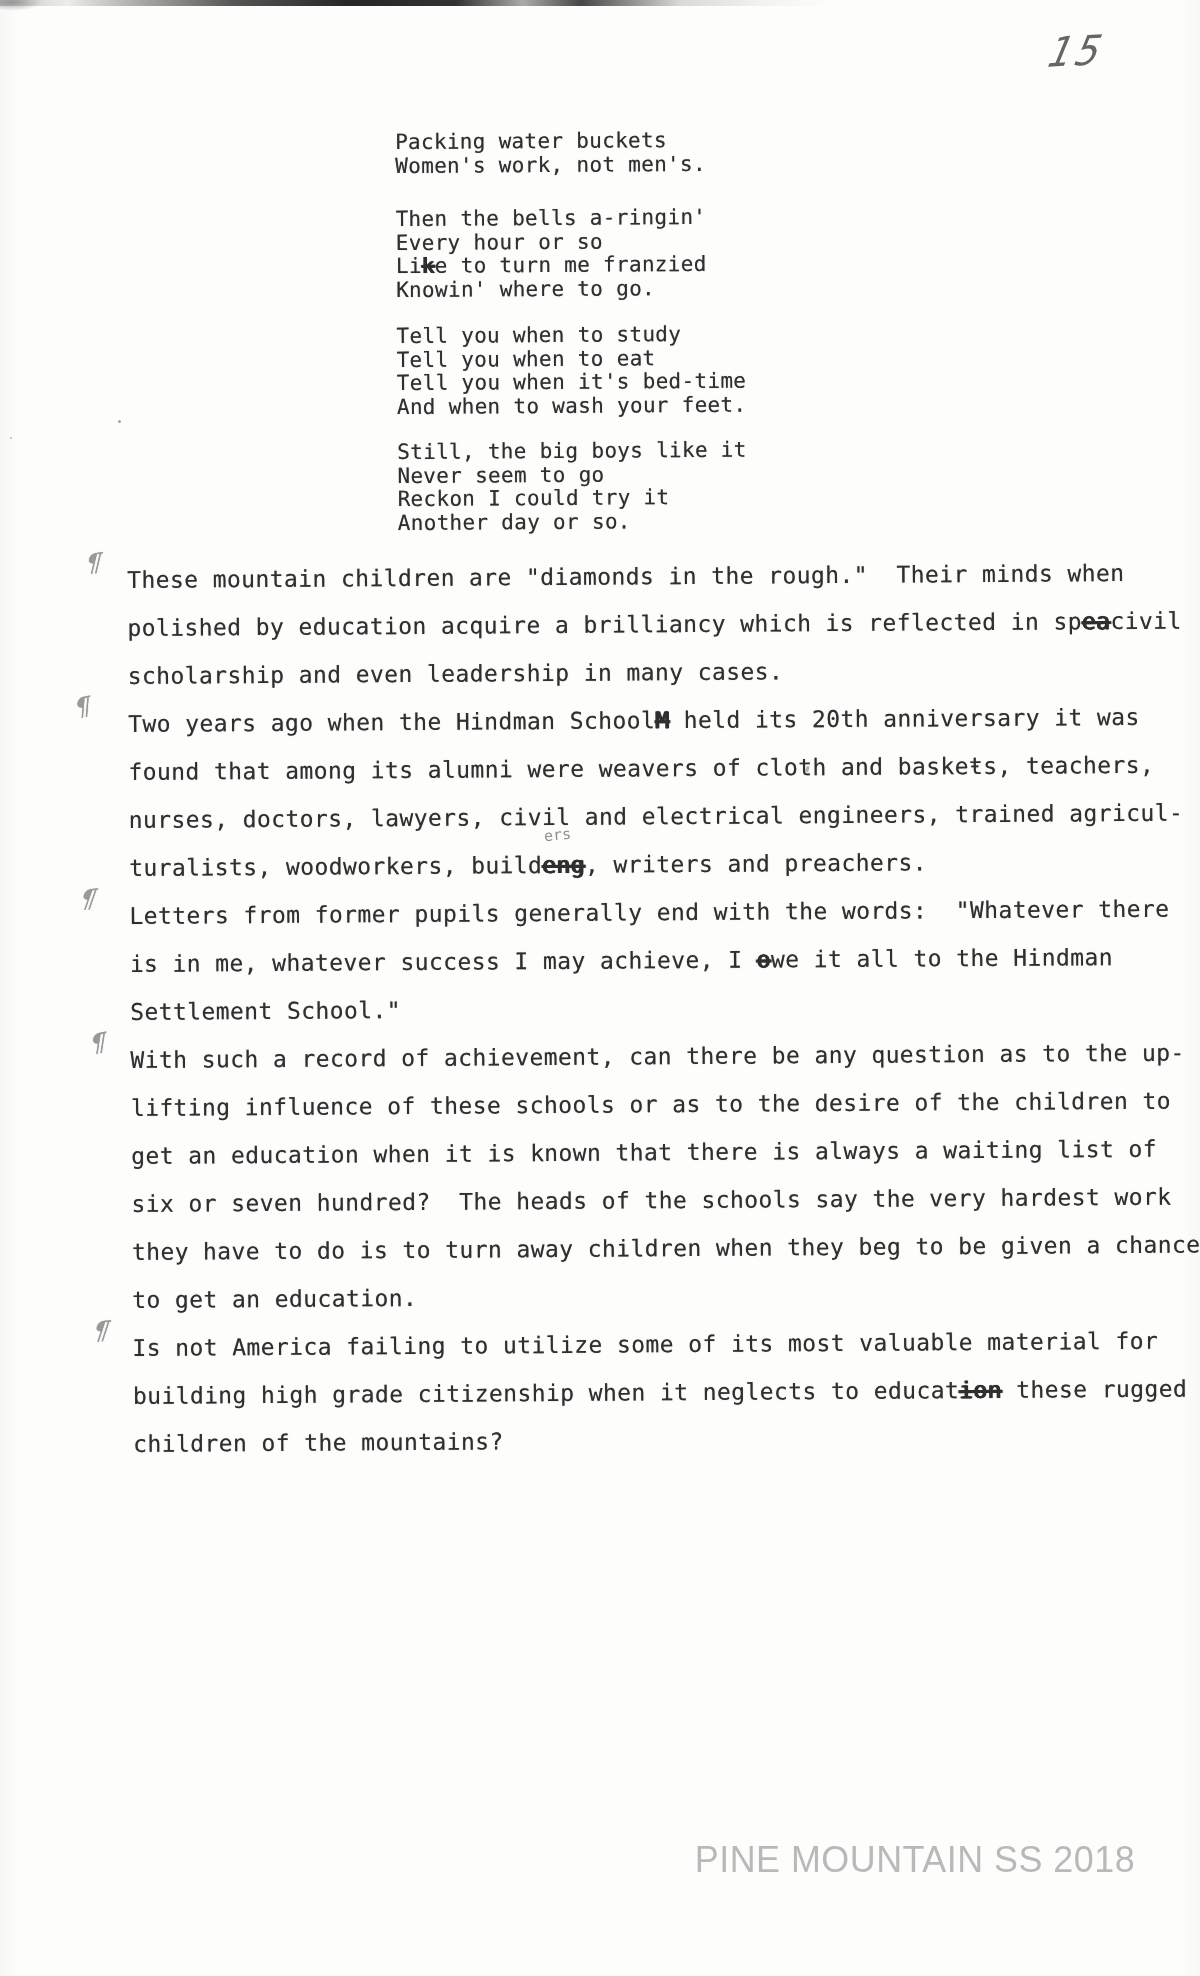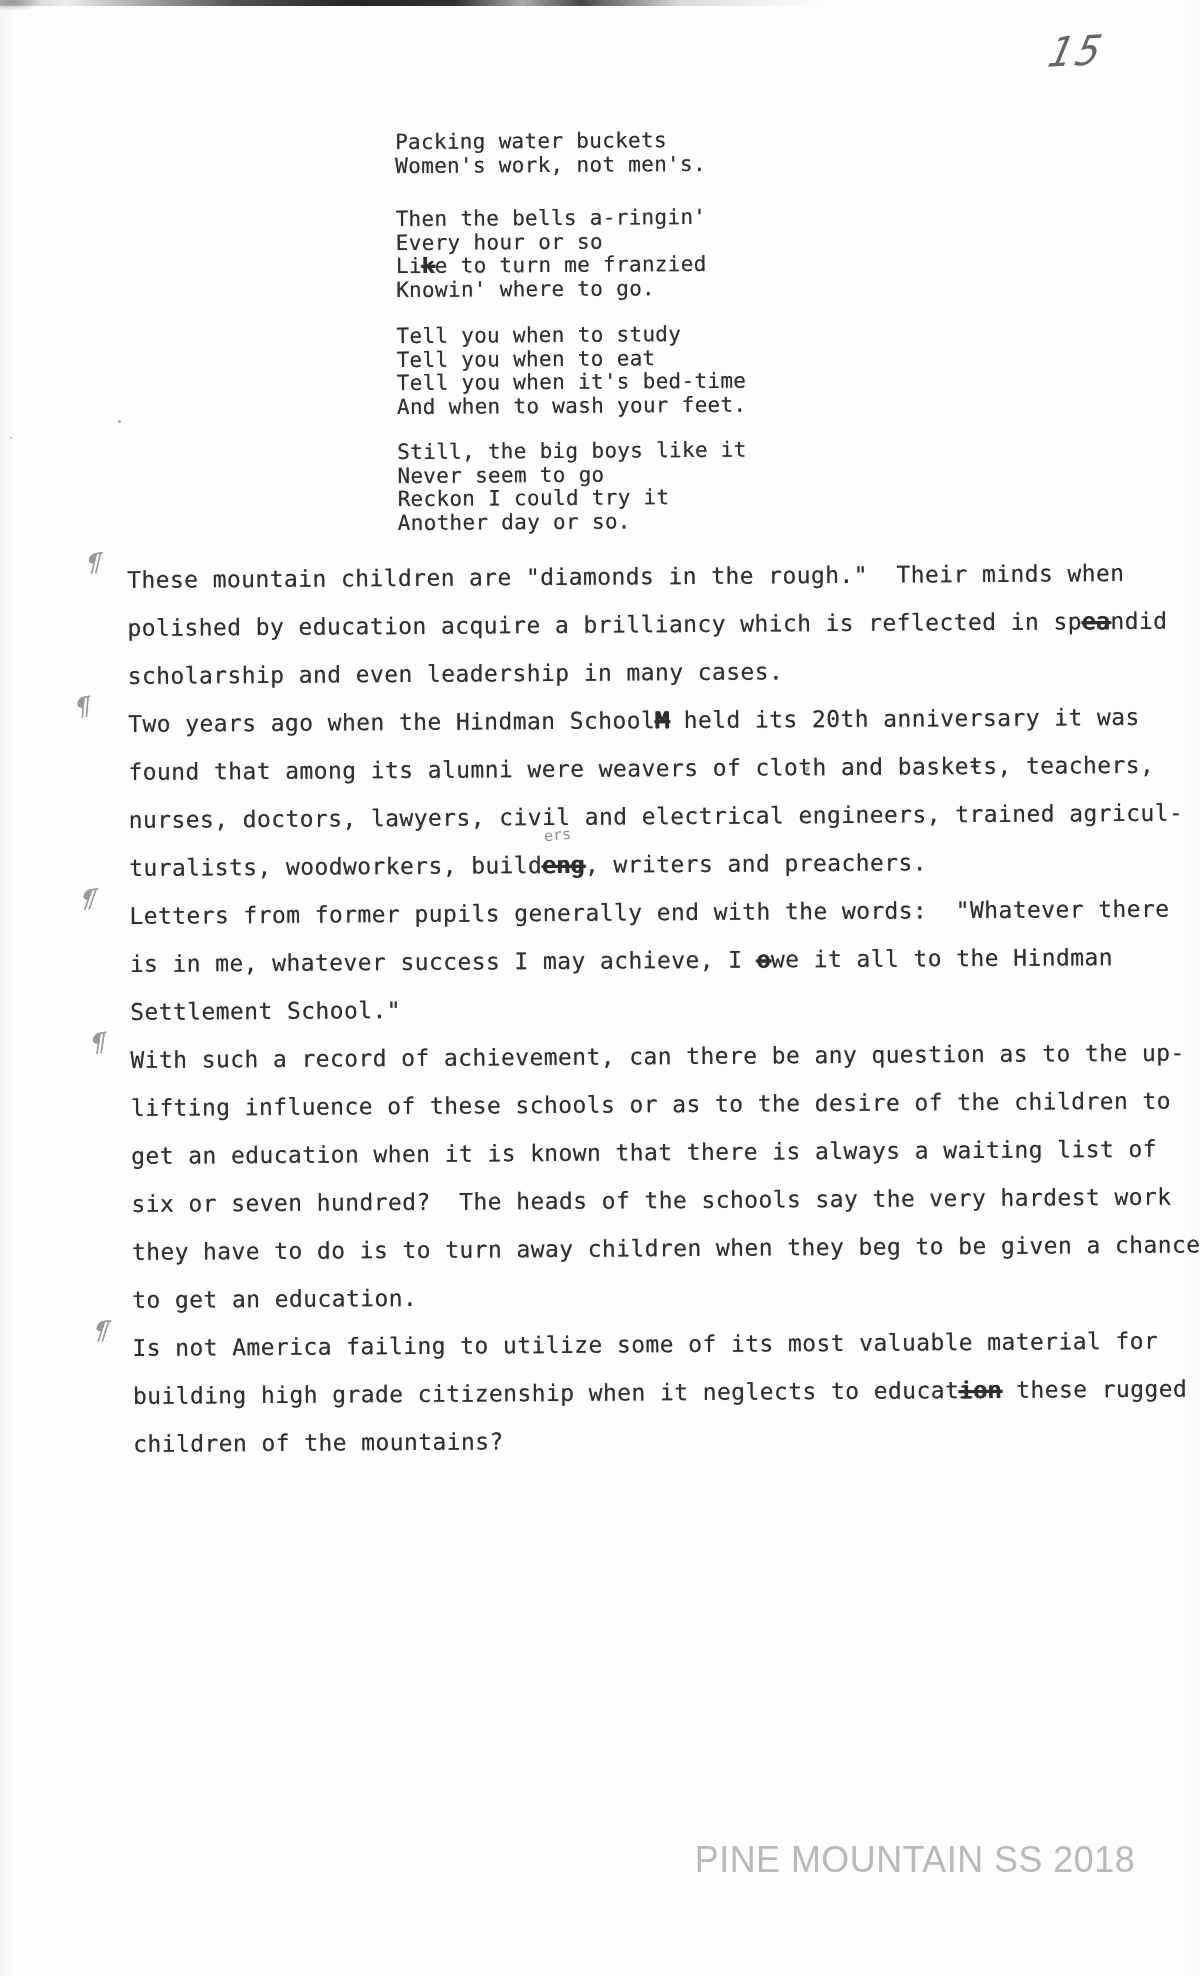--- a/index.html
+++ b/index.html
@@ -126,21 +126,21 @@
     </div>
 
     <span class="pmark" style="left:86px; top:548px;">¶</span>
     <span class="pmark" style="left:74px; top:692px; transform:skewX(-6deg) rotate(-12deg);">¶</span>
     <span class="pmark" style="left:78px; top:884px; transform:skewX(-14deg) rotate(-5deg);">¶</span>
     <span class="pmark" style="left:87px; top:1028px; transform:skewX(-8deg) rotate(-10deg);">¶</span>
     <span class="pmark" style="left:88px; top:1316px; transform:skewX(-12deg) rotate(-4deg);">¶</span>
 
     <div class="para" style="top:556px;">
       <div class="bl">These mountain children are "diamonds in the rough."  Their minds when</div>
-      <div class="bl"><span>polished by education acquire a brilliancy which is reflected in sp</span><span class="struck">ea</span><span>ndid</span></div>
+      <div class="bl"><span>polished by education acquire a brilliancy which is reflected in sp</span><span class="struck">ea</span><span>civil</span></div>
       <div class="bl">scholarship and even leadership in many cases.</div>
     </div>
 
     <div class="para" style="top:700px;">
       <div class="bl"><span>Two years ago when the Hindman School</span><span class="struck">M</span><span> held its 20th anniversary it was</span></div>
       <div class="bl">found that among its alumni were weavers of cloth and baskeŧs, teachers,</div>
       <div class="bl">nurses, doctors, lawyers, civil and electrical engineers, trained agricul-</div>
       <div class="bl"><span>turalists, woodworkers, build</span><span class="corr"><span class="sup">ers</span><span class="struck">eng</span></span><span>, writers and preachers.</span></div>
     </div>
 

